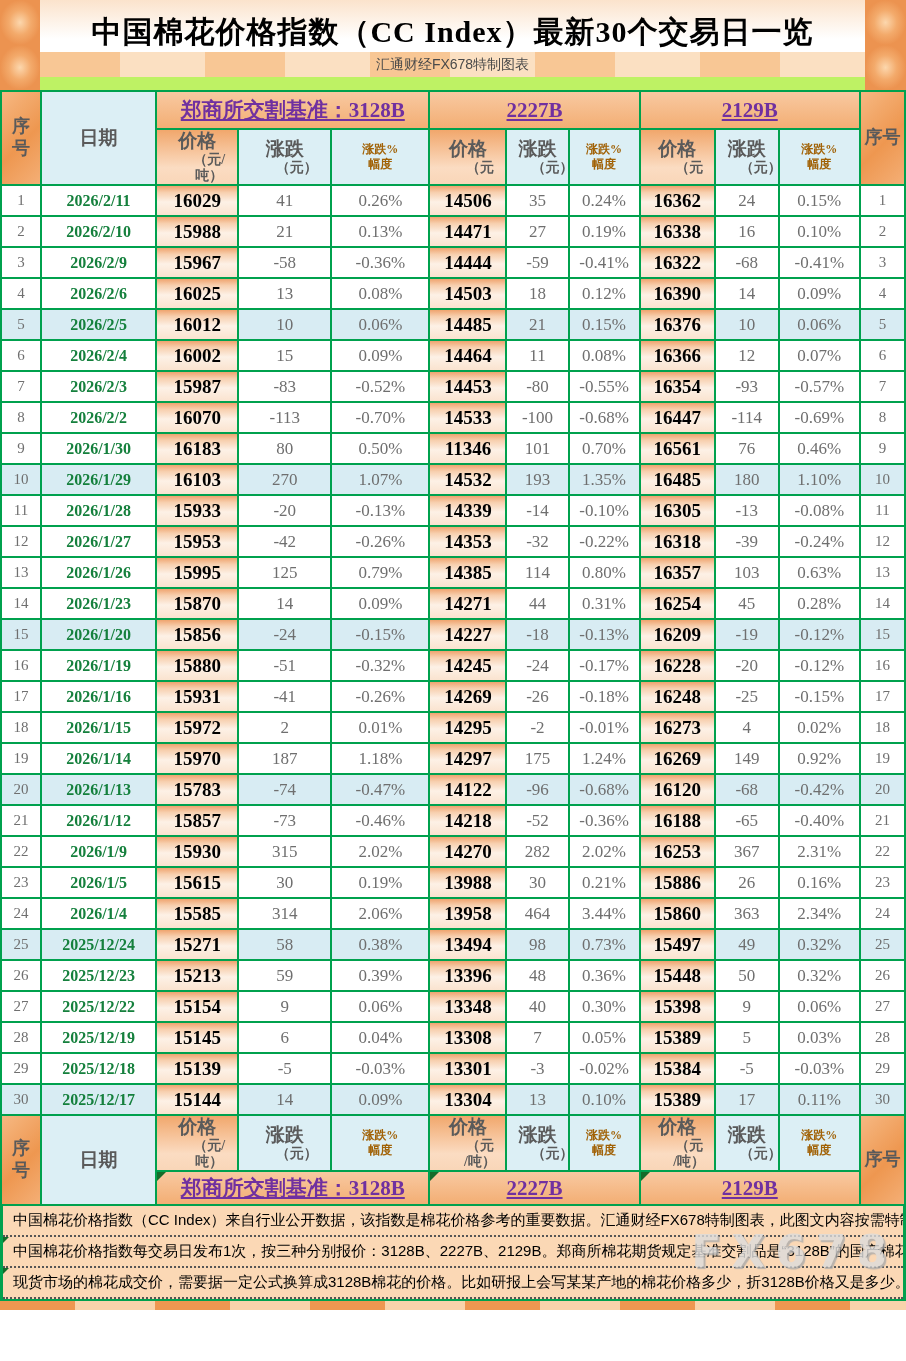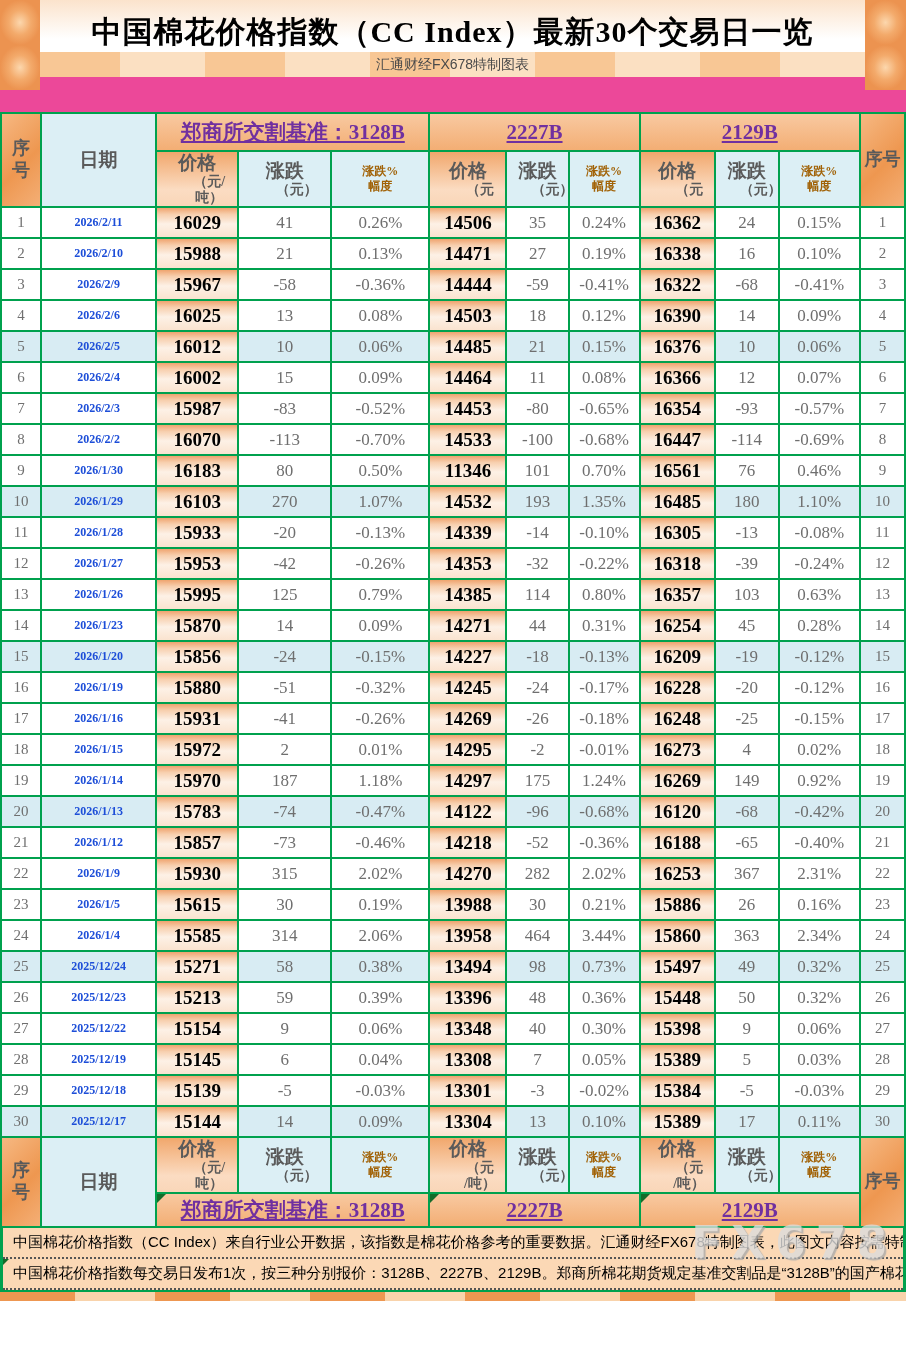--- a/index.html
+++ b/index.html
@@ -1,20 +1,20 @@
 <!DOCTYPE html>
 <html><head>
 <meta charset="utf-8">
 <style>
   html,body{margin:0;padding:0;background:#fff;}
   .frame{position:relative;width:906px;height:1361px;overflow:hidden;background:#fff;
          font-family:"Liberation Serif","DejaVu Serif",serif;}
 
   
-  .top{position:relative;height:112px;background:#ec4899;}
+  .top{position:relative;height:90px;background:#bef264;}
   .corner{position:absolute;top:0;width:40px;height:90px;}
   .corner.left{left:0;}
   .corner.right{right:0;width:41px;}
   .corner .sq{height:45px;background:radial-gradient(closest-side,#fcd7ad 0%,#f3aa6b 55%,#ec9350 100%);}
   .title-bar{position:absolute;left:40px;right:41px;top:0;height:65px;display:flex;align-items:center;justify-content:center;
              background:linear-gradient(180deg,#fbe3cc 0%,#ffffff 60%,#ffffff 100%);}
   .title-bar .t{font-size:30px;font-weight:bold;color:#000;letter-spacing:1px;}
   .subtitle-bar{position:absolute;left:40px;right:41px;top:52px;height:25px;display:flex;align-items:center;justify-content:center;
              background:repeating-linear-gradient(90deg,#f8c795 0 80px,#fbe0c2 80px 165px);
              font-size:14px;color:#4a4a4a;font-family:"Liberation Sans",sans-serif;}
@@ -33,21 +33,21 @@
   .date-h{background:#DCEFF5;color:#5a5a5a;font-weight:bold;font-size:19px;margin-left:48px;}
   .group-h{background:linear-gradient(180deg,#f8c9a1,#f3ae74);color:#7030A0;font-weight:bold;font-size:21px;position:relative;text-decoration:underline;}
   tfoot .group-h::before{content:"";position:absolute;left:0;top:0;border-top:9px solid #156b2a;border-right:9px solid transparent;}
   .price-h{background:linear-gradient(180deg,#f1a76c 0%,#fbdcc2 70%,#f9d6b8 100%);}
   .chg-h,.pct-h{background:#DCEFF5;}
   .hlbl{display:block;color:#5a5a5a;font-weight:bold;font-size:19px;line-height:1.15;}
   .unit{display:block;color:#5a5a5a;font-size:14px;line-height:1.15;white-space:pre-line;padding-left:24px;}
   .pct-h{color:#a16207;font-weight:bold;font-size:12px;white-space:pre-line;line-height:1.25;}
 
   tbody td.idx{color:#6f6f6f;font-size:15px;}
-  tbody td.date{font-weight:bold;color:#1d4ed8;font-size:12px;}
+  tbody td.date{font-weight:bold;color:#15803d;font-size:16px;}
   tbody td.price{font-weight:bold;color:#000;font-size:19px;
       background:linear-gradient(180deg,#efa46f 0%,#f7cfae 22%,#fdf1e6 55%,#fae3cf 100%) !important;}
   tbody td.num{color:#6f6f6f;font-size:17px;}
   tbody tr.hl td{background:#D8ECF3;}
 
   
   .notes{position:relative;margin:0;border-left:3px solid #00A14E;border-right:3px solid #00A14E;border-bottom:2px solid #00A14E;
          background:#FBD8B5;font-family:"Liberation Sans",sans-serif;}
   .note{height:29px;display:flex;align-items:center;padding-left:10px;font-size:15px;color:#000;
         border-bottom:2px dotted #555;position:relative;white-space:nowrap;overflow:hidden;}
@@ -226,21 +226,21 @@
           <td class="idx">6</td>
         </tr>
         <tr>
           <td class="idx">7</td>
           <td class="date">2026/2/3</td>
           <td class="price">15987</td>
           <td class="num">-83</td>
           <td class="num">-0.52%</td>
           <td class="price">14453</td>
           <td class="num">-80</td>
-          <td class="num">-0.65%</td>
+          <td class="num">-0.55%</td>
           <td class="price">16354</td>
           <td class="num">-93</td>
           <td class="num">-0.57%</td>
           <td class="idx">7</td>
         </tr>
         <tr>
           <td class="idx">8</td>
           <td class="date">2026/2/2</td>
           <td class="price">16070</td>
           <td class="num">-113</td>
@@ -606,18 +606,19 @@
         <th colspan="3" class="group-h">郑商所交割基准：3128B</th>
         <th colspan="3" class="group-h">2227B</th>
         <th colspan="3" class="group-h">2129B</th>
       </tr>
     </tfoot>
   </table>
 
   <div class="notes">
     <div class="note">中国棉花价格指数（CC Index）来自行业公开数据，该指数是棉花价格参考的重要数据。汇通财经FX678特制图表，此图文内容按需特制</div>
     <div class="note">中国棉花价格指数每交易日发布1次，按三种分别报价：3128B、2227B、2129B。郑商所棉花期货规定基准交割品是“3128B”的国产棉花</div>
+    <div class="note">现货市场的棉花成交价，需要据一定公式换算成3128B棉花的价格。比如研报上会写某某产地的棉花价格多少，折3128B价格又是多少。</div>
     <div class="watermark">FX678</div>
   </div>
 
   <div class="bottom-strip"></div>
 
 </div>
 
 </body></html>

